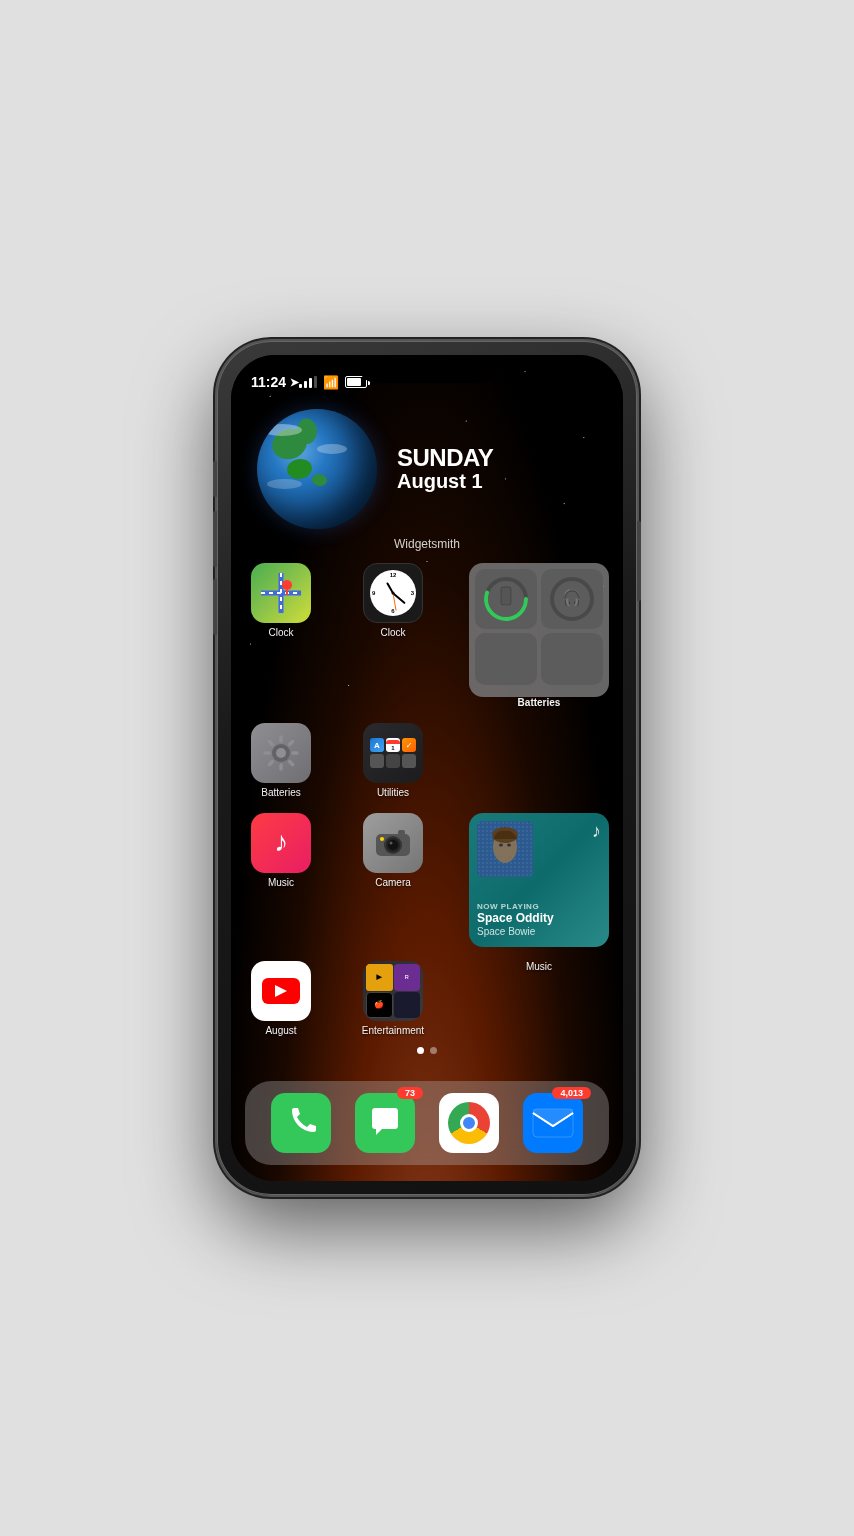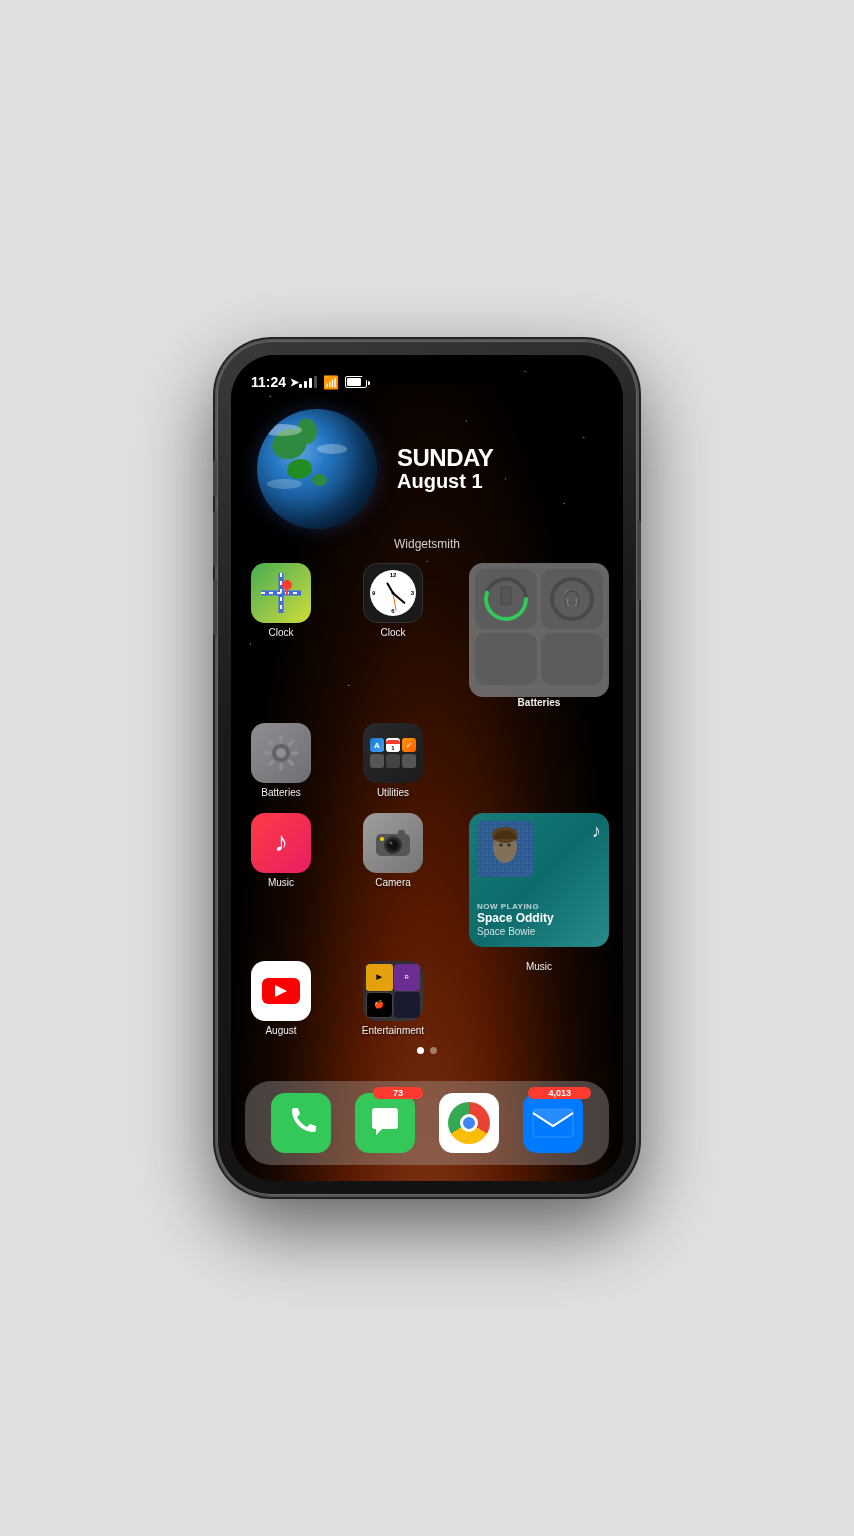--- a/index.html
+++ b/index.html
@@ -535,21 +535,21 @@
     }
     .badge {
       position: absolute;
       top: -6px;
       right: -8px;
       background: #FF3B30;
       color: white;
       font-size: 9px;
       font-weight: 700;
       border-radius: 10px;
-      padding: 1px 20px;
+      padding: 1px 8px;
       min-width: 16px;
       text-align: right;
     }
 
     
     .phone-icon { background: #34C759; }
     .messages-icon { background: #34C759; }
     .chrome-icon { background: white; }
     .mail-icon { background: #007AFF; }
 

